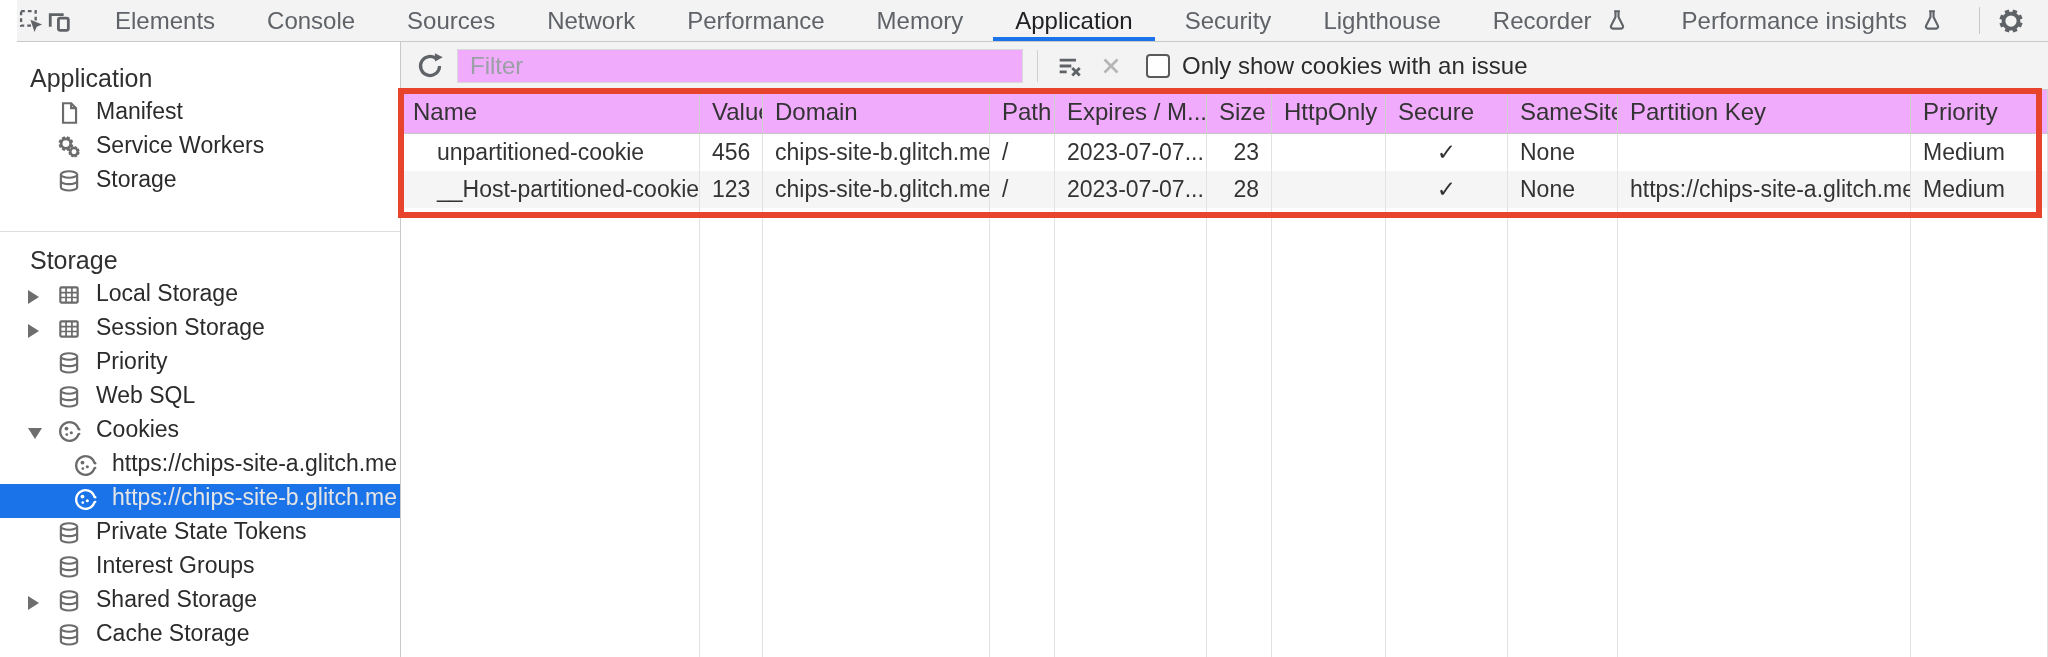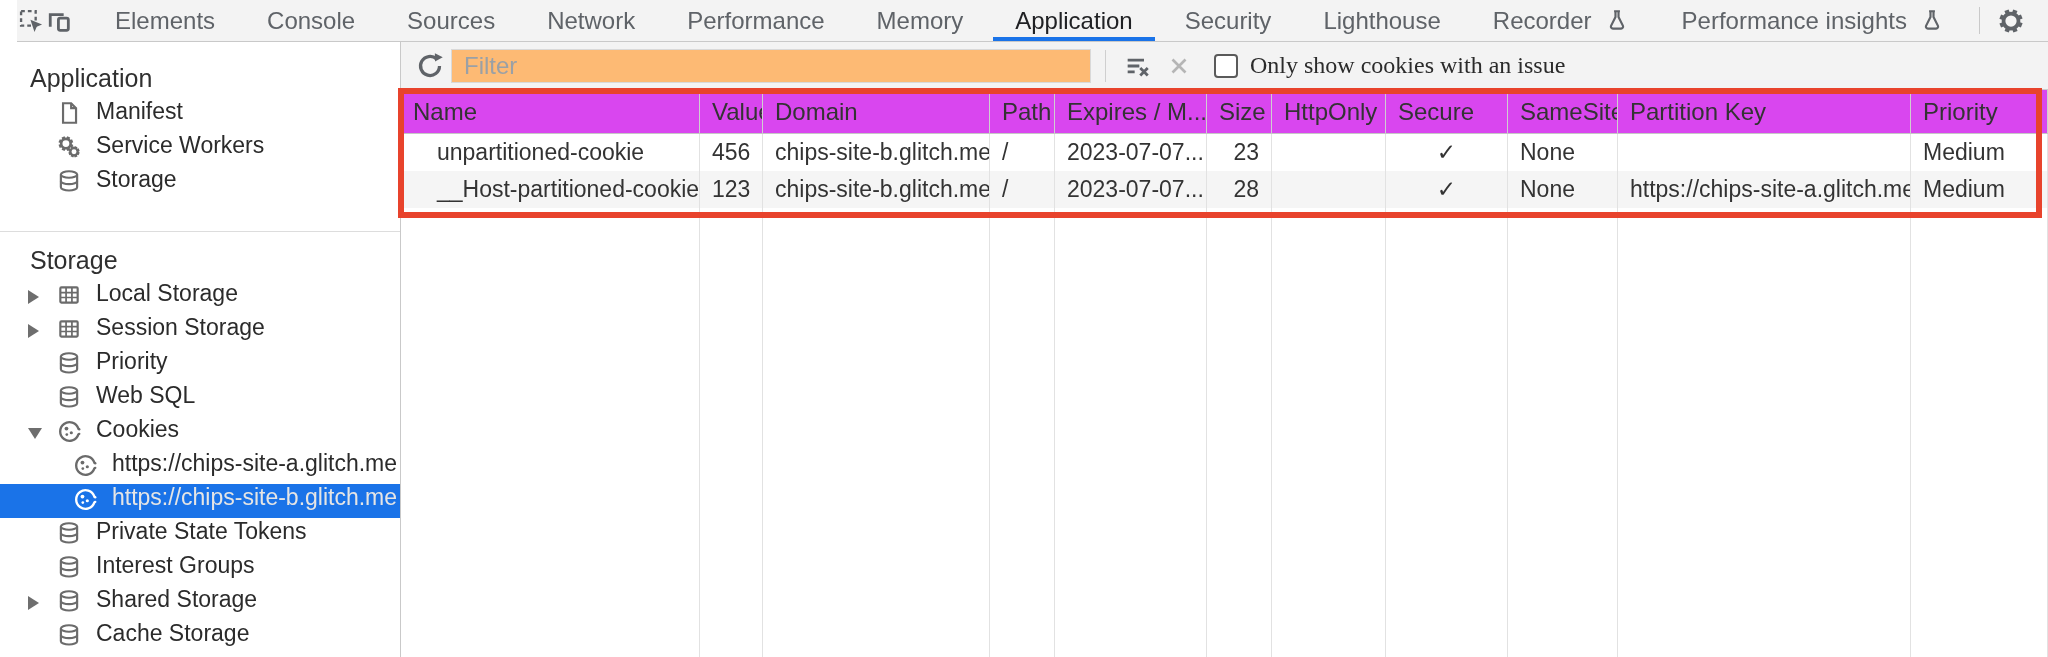--- a/index.html
+++ b/index.html
@@ -34,32 +34,32 @@
   .tri-d{width:0;height:0;border-top:11px solid #6e6e6e;border-left:7px solid transparent;border-right:7px solid transparent;}
   .sicon{width:30px;height:30px;display:flex;align-items:center;justify-content:center;color:#6b6b6b;margin-right:12px;flex:none;}
   .srow.selected{background:var(--blue);color:#e5e5e5;}
   .srow.selected .sicon{color:#fff;}
 
   
   .main{position:absolute;left:401px;top:42px;right:0;bottom:0;}
   .toolbar{height:48px;box-sizing:border-box;background:#f3f3f3;border-bottom:1px solid #ccc;
            display:flex;align-items:center;padding-left:8px;}
   .tool-btn{width:42px;height:42px;display:flex;align-items:center;justify-content:center;color:#5f6368;}
-  .filter-input{width:640px;height:34px;box-sizing:border-box;border:1px solid #d9d9d9;background:#fdba74;
-                font-family:inherit;font-size:24px;color:#333;padding:0 12px;outline:none;}
+  .filter-input{width:566px;height:34px;box-sizing:border-box;border:1px solid #d9d9d9;background:#f0abfc;
+                font-family:inherit;font-size:24px;color:#333;padding:0 12px;margin-left:6px;outline:none;}
   .filter-input::placeholder{color:#9aa0a6;}
   .tb-div{width:1px;height:32px;background:#cfcfcf;margin:0 10px 0 14px;}
   .tool-btn.disabled{color:#b5b5b5;}
   .cb{width:24px;height:24px;box-sizing:border-box;border:2.5px solid #5a5a5a;border-radius:4px;background:#fff;margin-left:14px;flex:none;}
-  .cb-label{font-size:24px;color:#2b2b2b;margin-left:12px;white-space:nowrap;font-family:Liberation Serif, serif;}
+  .cb-label{font-size:24px;color:#2b2b2b;margin-left:12px;white-space:nowrap;}
 
   
   .table{position:absolute;left:0;top:48px;right:0;bottom:0;display:flex;flex-direction:column;}
   .trow{display:grid;grid-template-columns:299px 63px 227px 65px 152px 65px 114px 122px 110px 293px 1fr;}
-  .trow.head{background:#d946ef;border-bottom:1px solid #c6c6c6;}
+  .trow.head{background:#f0abfc;border-bottom:1px solid #c6c6c6;}
   .trow.head .cell{height:43px;border-right:1px solid #cfcfcf;font-size:24px;color:#333;}
   .cell{display:flex;align-items:center;padding:0 12px;box-sizing:border-box;border-right:1px solid #e2e2e2;
         font-size:23px;color:#333;overflow:hidden;white-space:nowrap;}
   .trow.data .cell{height:37px;}
   .trow.data .cell.c-name{padding-left:36px;}
   .trow.stripe{background:#f5f5f5;}
   .cell.al-r{justify-content:flex-end;}
   .cell.al-c{justify-content:center;}
   .trow.fill{flex:1;}
   .trow.fill .cell{height:auto;}

